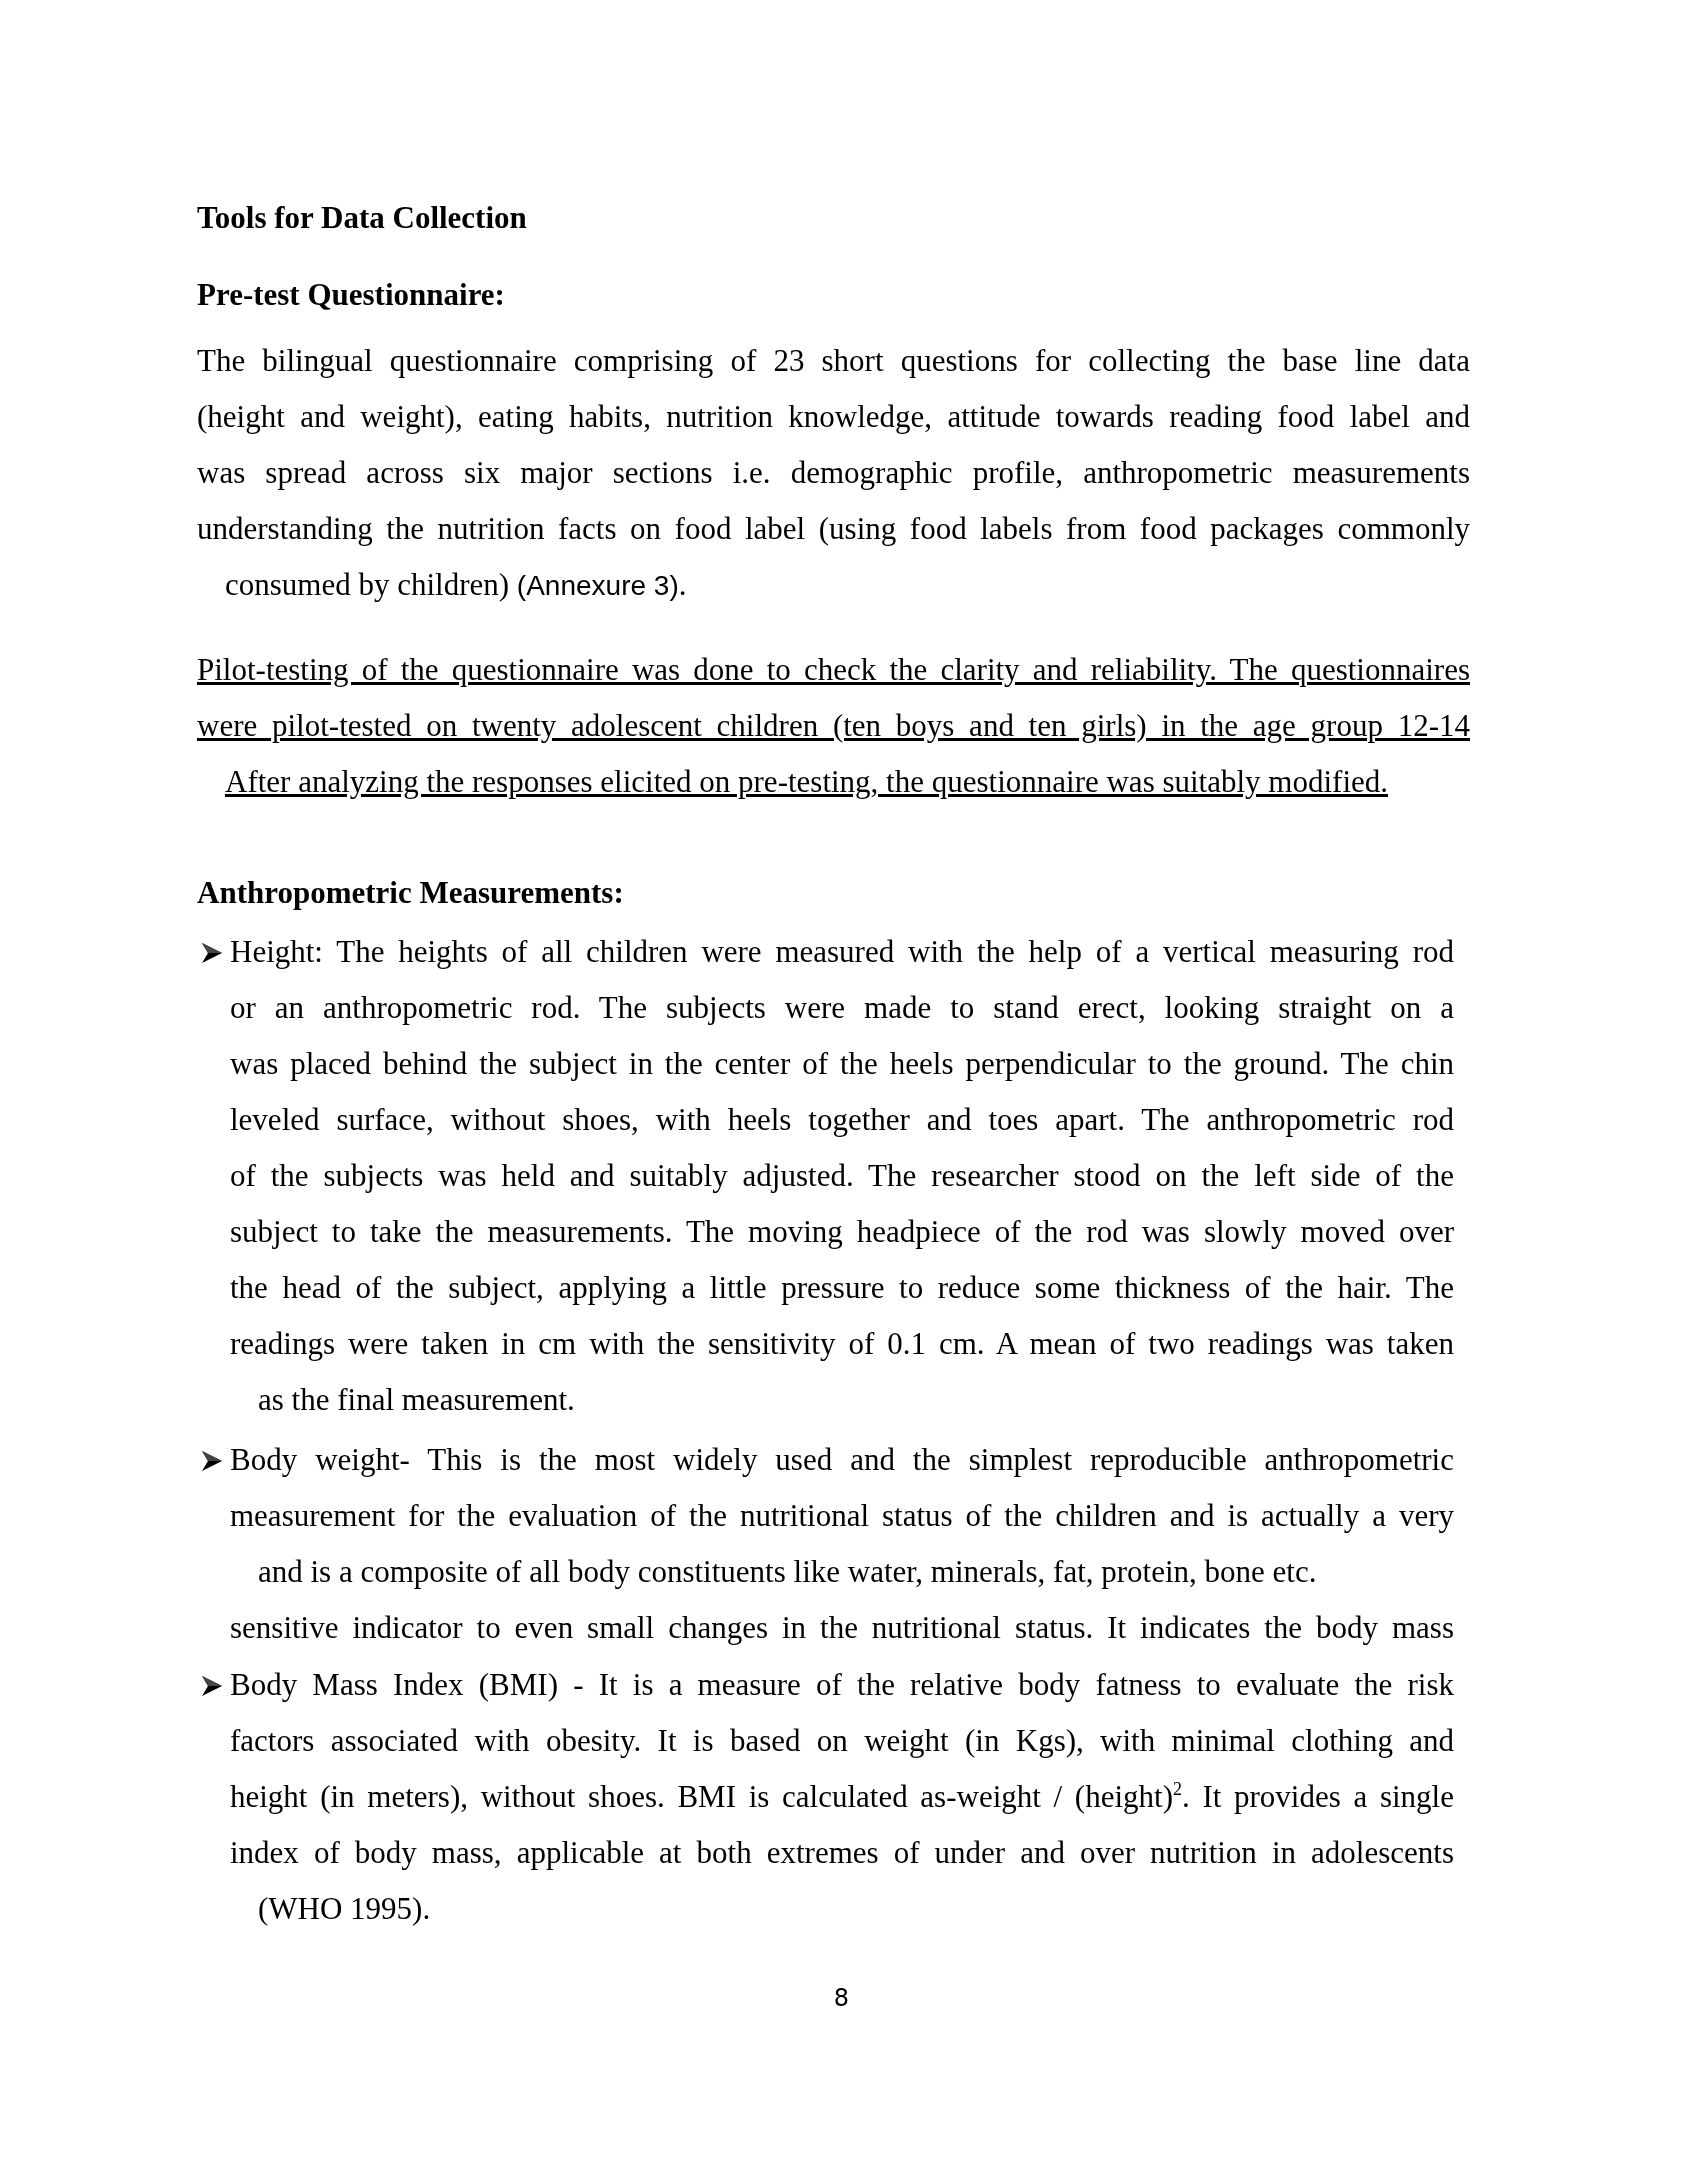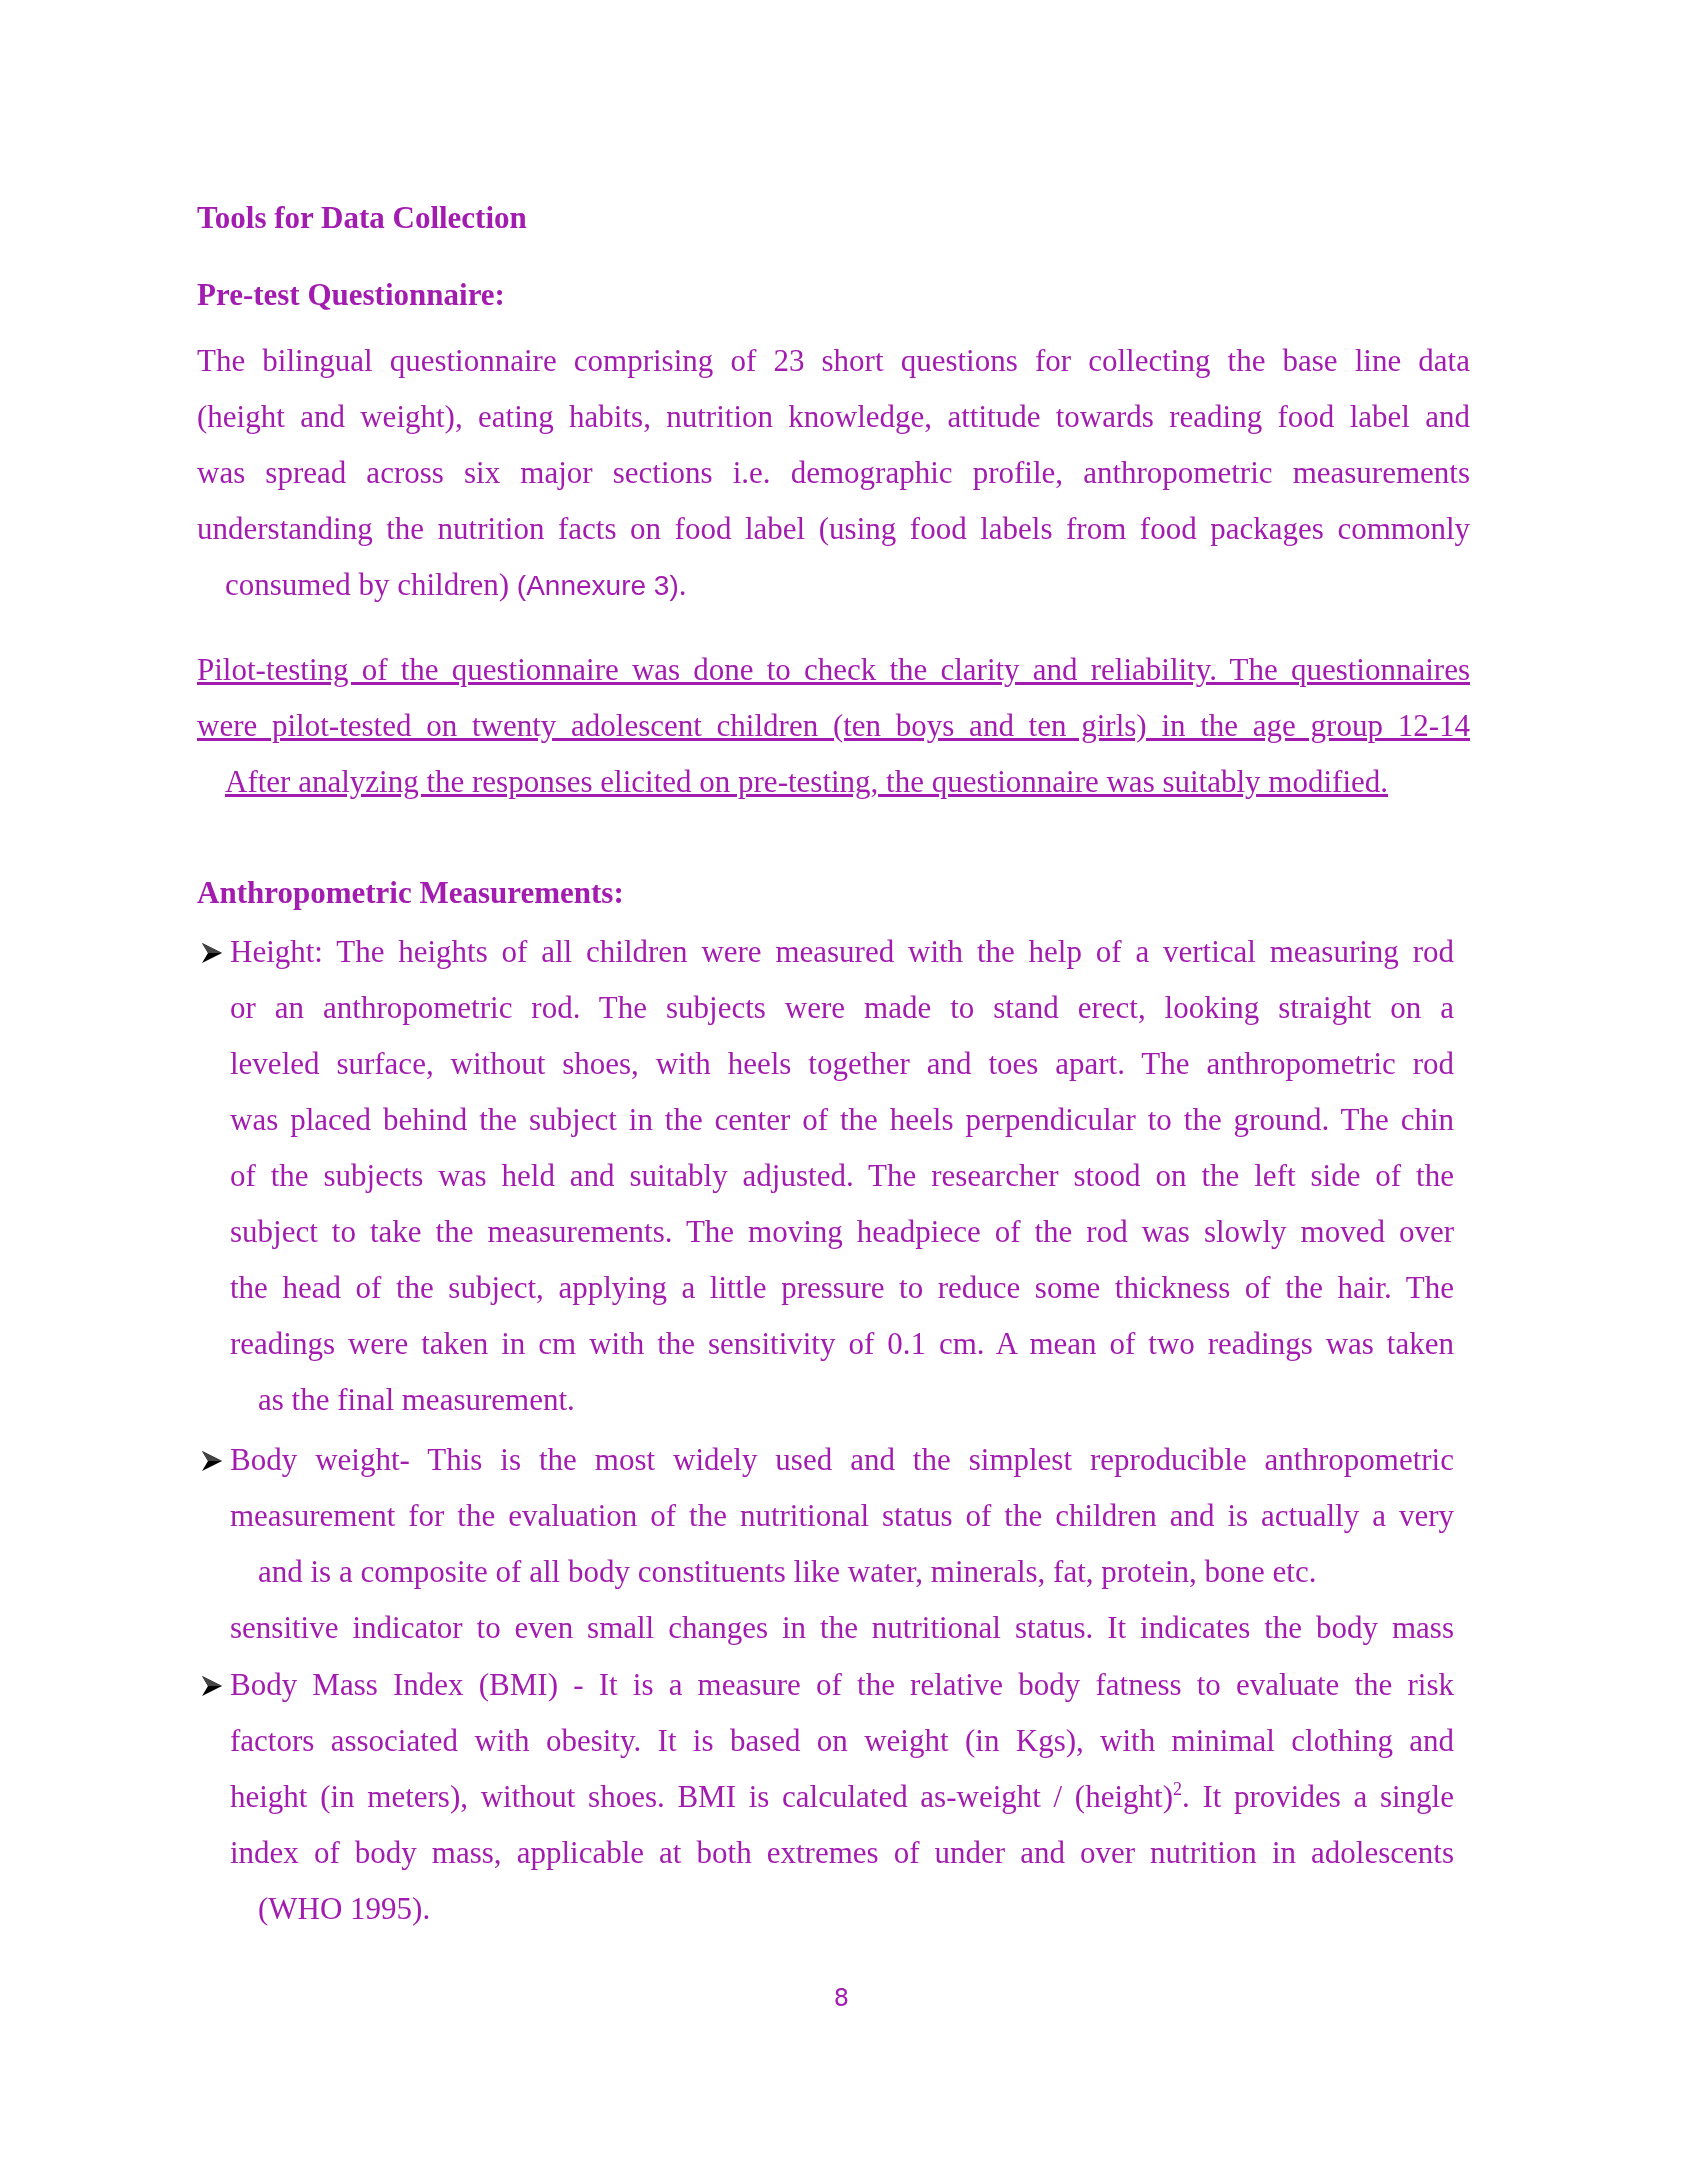--- a/index.html
+++ b/index.html
@@ -1,19 +1,19 @@
 <!DOCTYPE html>
 <html><head>
 <meta charset="utf-8">
 <style>
   html, body { margin: 0; padding: 0; background: #ffffff; }
   body { width: 1683px; height: 2178px; position: relative; overflow: hidden; }
   .page {
     position: absolute; left: 0; top: 0; width: 1683px; height: 2178px;
-    background: #ffffff; color: #a21caf;
+    background: #ffffff; color: #000000;
     font-family: "Liberation Serif", "DejaVu Serif", serif;
   }
   .heading {
     position: absolute; left: 197px;
     font-weight: bold; font-size: 31px; line-height: 40px;
     white-space: nowrap;
   }
   .para {
     position: absolute; left: 197px; width: 1273px;
     font-size: 31px; line-height: 56px;
@@ -64,22 +64,22 @@
   <div class="heading" style="top:873px;">Anthropometric Measurements:</div>
 
   <div class="bullet-block" style="top:924px;">
     <svg class="bullet-arrow" viewBox="0 0 22 22">
       <path d="M1 1 L21 11 L1 21 L7 11 Z" fill="#000"></path>
       <path d="M1 1 L21 11 L7 11 Z" fill="#444"></path>
     </svg>
     <div class="bullet-text">
       <span class="line">Height: The heights of all children were measured with the help of a vertical measuring rod</span>
       <span class="line">or an anthropometric rod. The subjects were made to stand erect, looking straight on a</span>
+      <span class="line">was placed behind the subject in the center of the heels perpendicular to the ground. The chin</span>
       <span class="line">leveled surface, without shoes, with heels together and toes apart. The anthropometric rod</span>
-      <span class="line">was placed behind the subject in the center of the heels perpendicular to the ground. The chin</span>
       <span class="line">of the subjects was held and suitably adjusted. The researcher stood on the left side of the</span>
       <span class="line">subject to take the measurements. The moving headpiece of the rod was slowly moved over</span>
       <span class="line">the head of the subject, applying a little pressure to reduce some thickness of the hair. The</span>
       <span class="line">readings were taken in cm with the sensitivity of 0.1 cm. A mean of two readings was taken</span>
       <span class="line last">as the final measurement.</span>
     </div>
   </div>
 
   <div class="bullet-block" style="top:1432px;">
     <svg class="bullet-arrow" viewBox="0 0 22 22">

